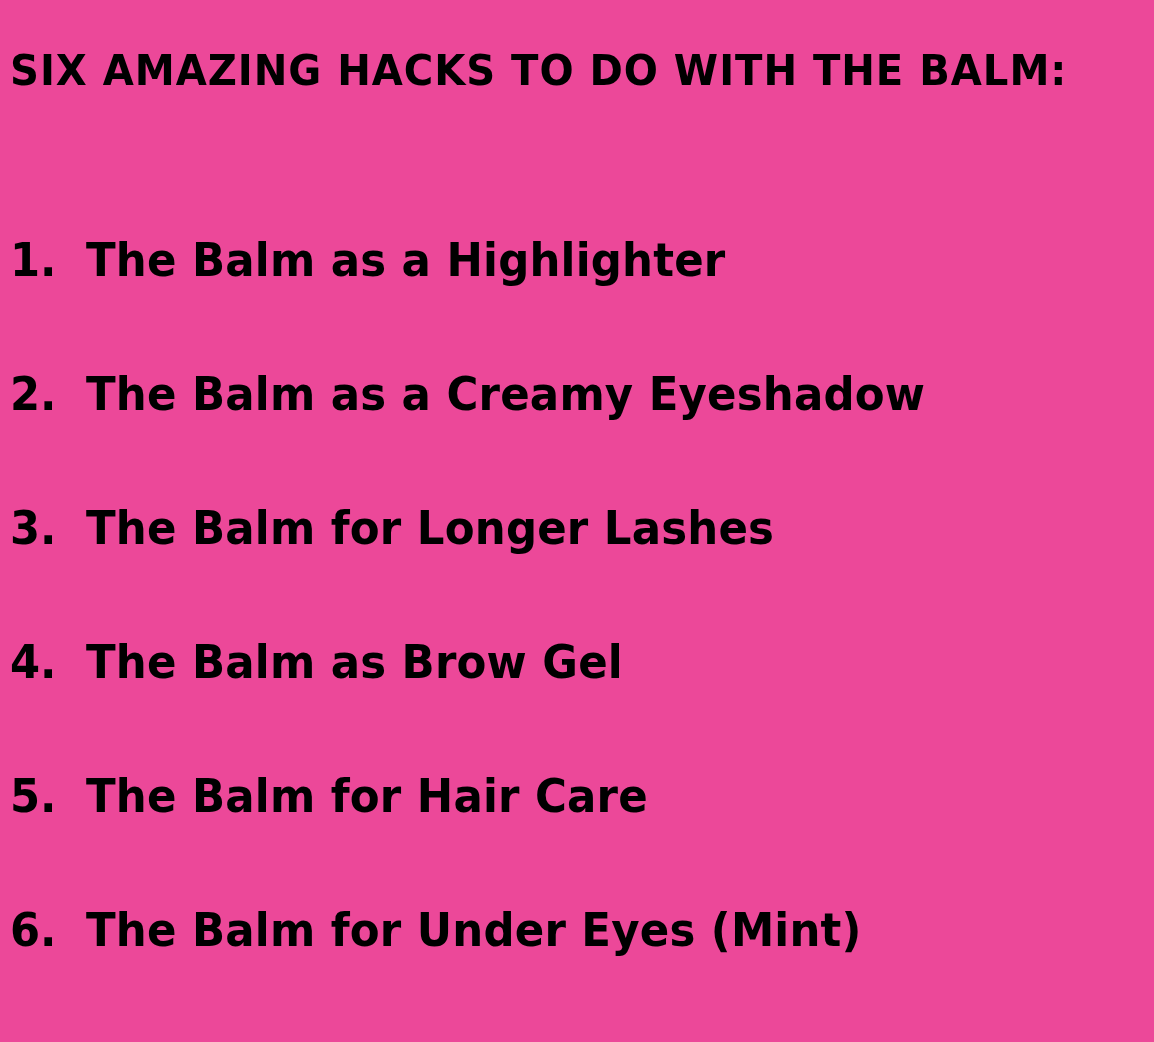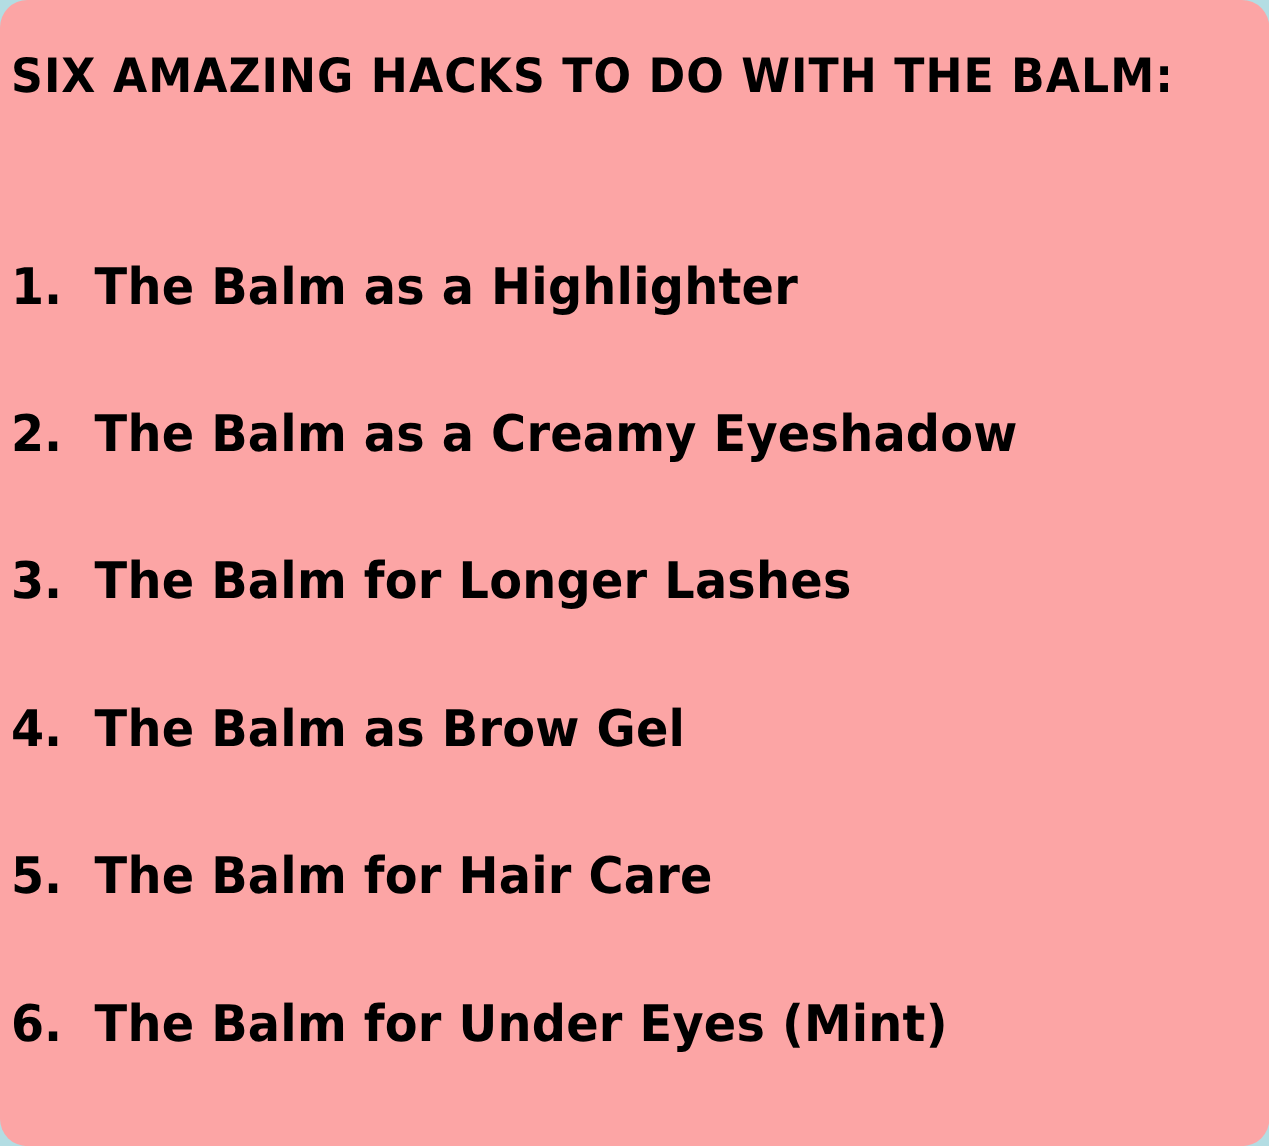--- a/index.html
+++ b/index.html
@@ -13,24 +13,23 @@
     height: 1042px;
     background: #b3dde3;
     font-family: "DejaVu Sans", sans-serif;
     overflow: hidden;
   }
 
   .poster {
     position: relative;
     width: 1154px;
     height: 1042px;
-    background: #fca5a5;
+    background: #ec4899;
     box-sizing: border-box;
     padding: 16px;
-    border-radius: 25px;
   }
 
   
   .poster-title {
     position: absolute;
     left: 10px;
     top: 44px;
     margin: 0;
     font-family: "DejaVu Sans", sans-serif;
     font-size: 43px;

